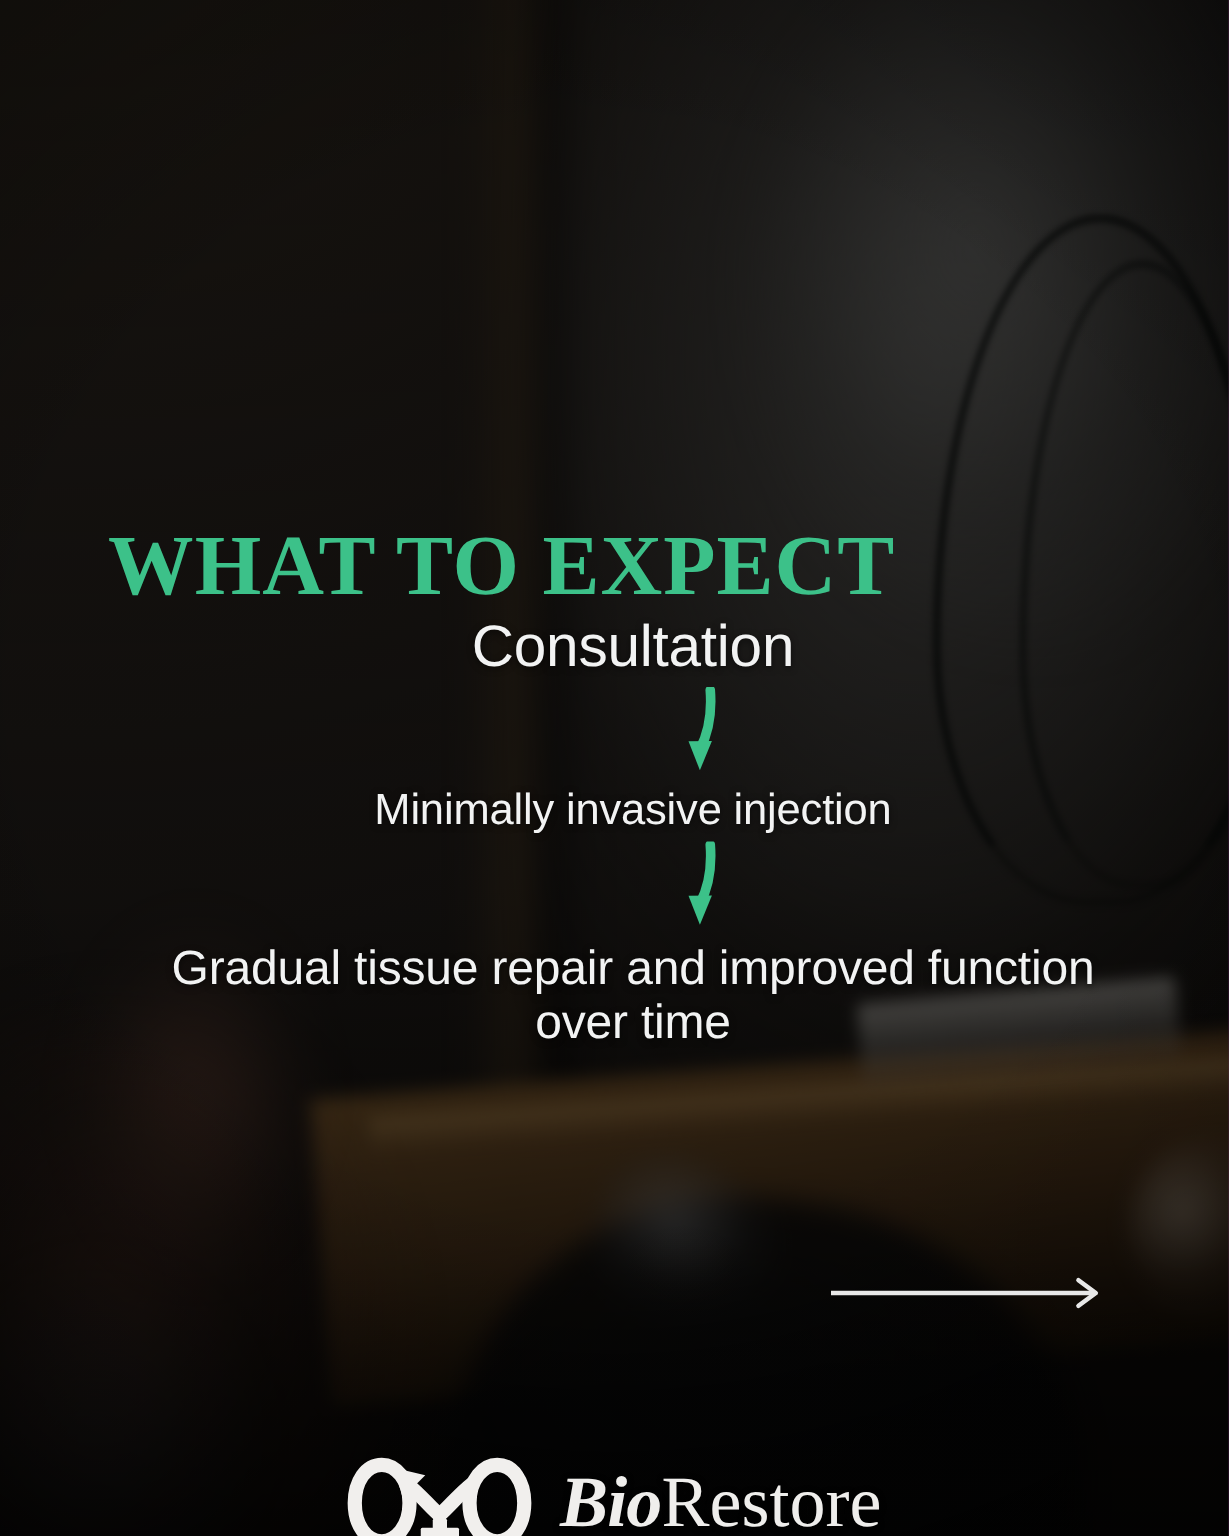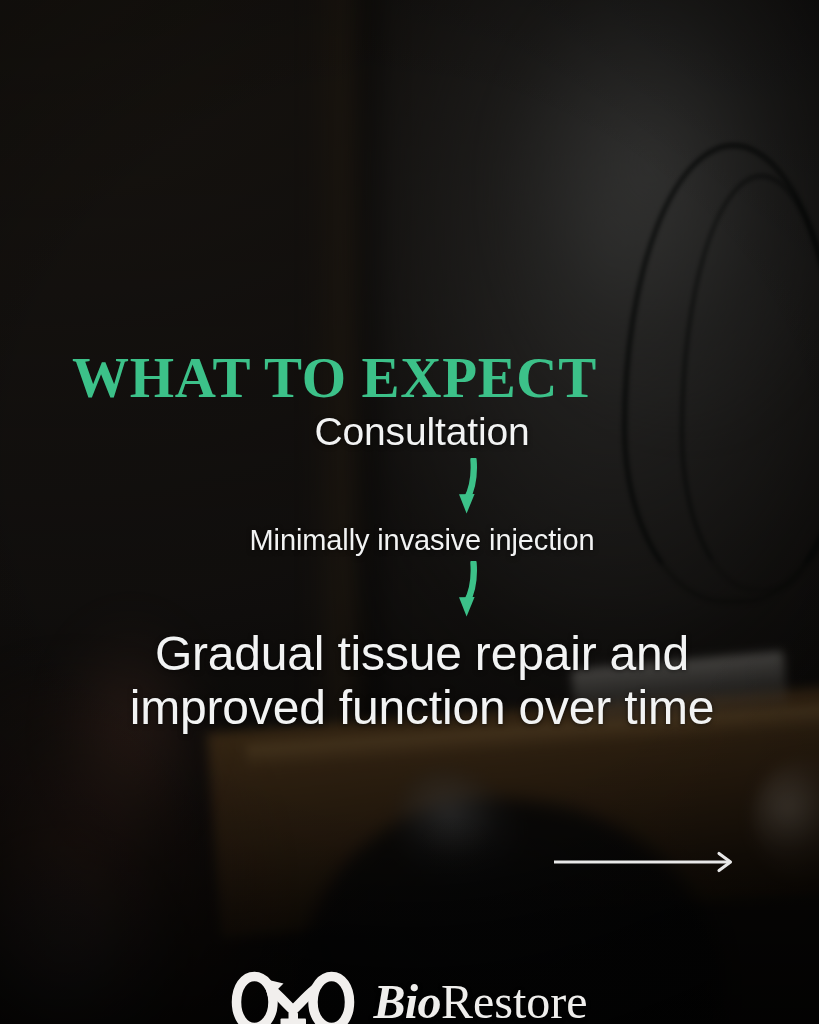--- a/index.html
+++ b/index.html
@@ -246,21 +246,21 @@
     text-align: center;
     color: #f2f3f3;
     font-family: "Liberation Sans", "DejaVu Sans", sans-serif;
     font-weight: 300;
     line-height: 1.13;
     letter-spacing: -0.004em;
     text-shadow: 0 1px 5px rgba(0,0,0,0.55);
   }
   .step-1 { font-size: 39px; }
   .step-2 { font-size: 29px; }
-  .step-3 { font-size: 48px; max-width: 660px; margin: 0 auto; }
+  .step-3 { font-size: 32px; max-width: 660px; margin: 0 auto; }
 
   
   .connector {
     display: block;
     margin: 0 auto;
     width: 46px;
     height: 62px;
   }
   .connector.c1 { margin-top: 4px;  margin-bottom: 2px; margin-left: 418px; }
   .connector.c2 { margin-top: 4px;  margin-bottom: 0px; margin-left: 418px; }

